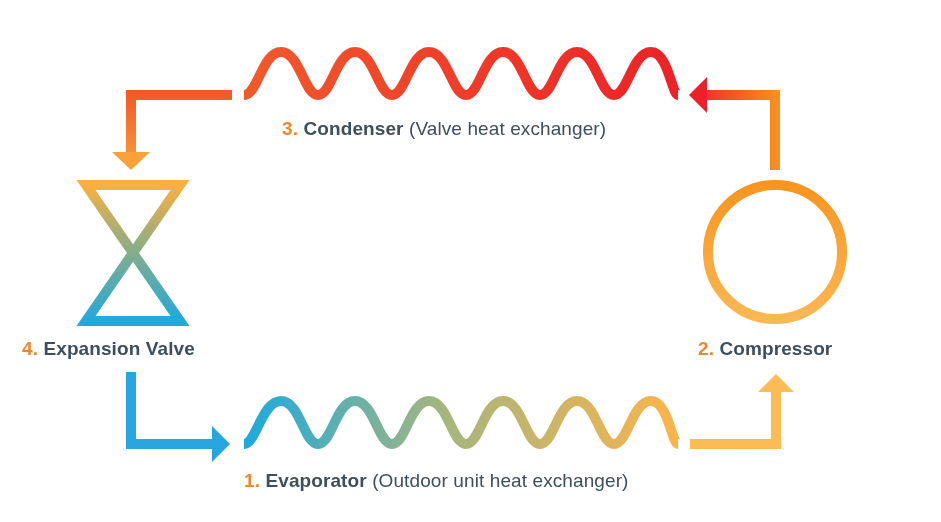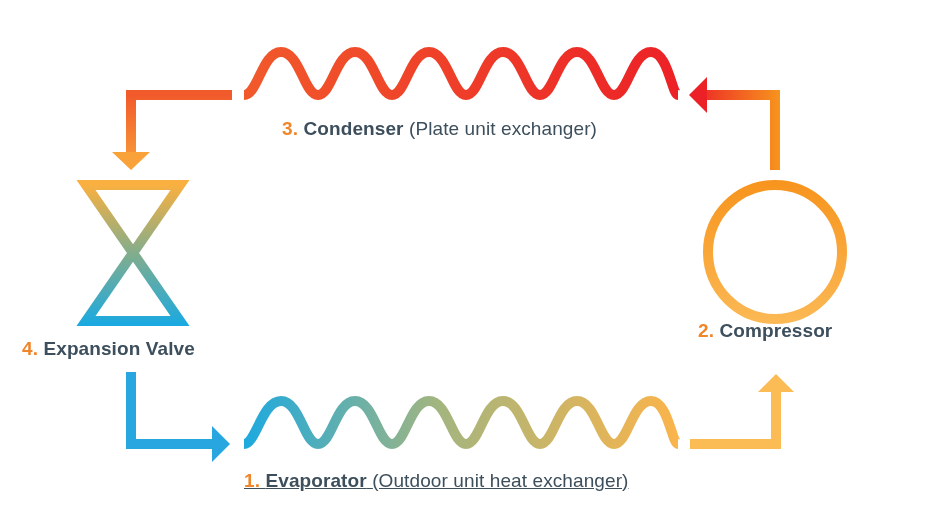--- a/index.html
+++ b/index.html
@@ -76,30 +76,30 @@
 
   <g>
     <path d="M775,170 L775,95 L705,95" fill="none" stroke="url(#gRightTop)" stroke-width="10"></path>
     <polygon points="707,77 707,113 689,95" fill="#ec2127"></polygon>
   </g>
 </svg>
 
 <div class="label" style="left:282px; top:118px;">
   <span class="num">3.</span>
   <span class="name">Condenser</span>
-  <span class="desc">(Plate unit exchanger)</span>
+  <span class="desc">(Valve heat exchanger)</span>
 </div>
 
 <div class="label" style="left:22px; top:338px;">
   <span class="num">4.</span>
   <span class="name">Expansion Valve</span>
 </div>
 
-<div class="label" style="left:698px; top:320px;">
+<div class="label" style="left:698px; top:338px;">
   <span class="num">2.</span>
   <span class="name">Compressor</span>
 </div>
 
-<div class="label" style="left:244px; top:470px;text-decoration:underline;">
+<div class="label" style="left:244px; top:470px;">
   <span class="num">1.</span>
   <span class="name">Evaporator</span>
   <span class="desc">(Outdoor unit heat exchanger)</span>
 </div>
 
 </body></html>

